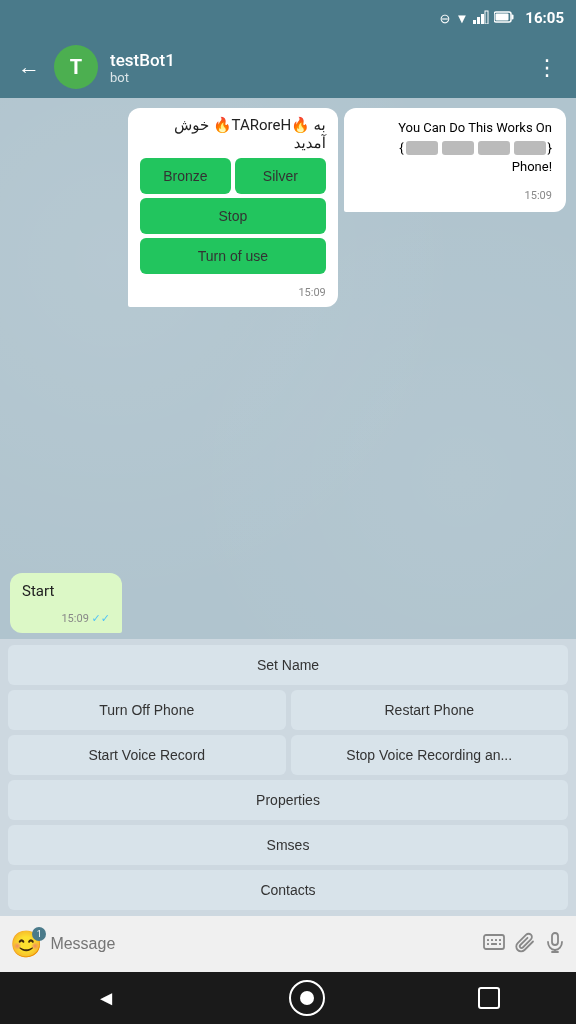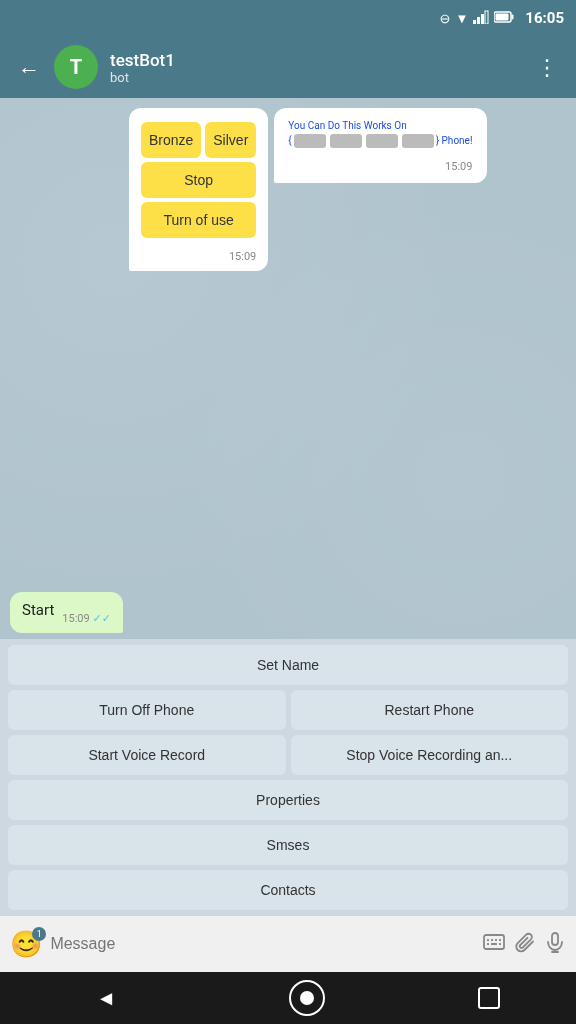--- a/index.html
+++ b/index.html
@@ -159,42 +159,43 @@
       flex-direction: column;
       gap: 4px;
       margin-top: 6px;
     }
     .inline-row {
       display: flex;
       gap: 4px;
     }
     .inline-btn {
       flex: 1;
-      background: #fde047;
+      background: #22c55e;
       border: none;
       border-radius: 6px;
       padding: 10px 8px;
       font-size: 14px;
       color: #333;
       cursor: pointer;
       text-align: center;
     }
 
     
     .msg-works {
       align-self: flex-start;
       background: white;
       border-radius: 12px 12px 12px 2px;
       padding: 10px 14px;
       max-width: 90%;
     }
     .msg-works .msg-text {
-      font-size: 10px;
-      color: #1d4ed8;
+      font-size: 13px;
+      color: #000000;
       line-height: 1.5;
+      text-align: right;
     }
     .redacted {
       display: inline-block;
       background: #bbb;
       border-radius: 3px;
       width: 32px;
       height: 14px;
       vertical-align: middle;
       margin: 0 2px;
     }
@@ -348,20 +349,21 @@
 
   <div class="msg-out">
     <span class="msg-text">Start</span>
     <span class="msg-time">
       <span>15:09</span>
       <span class="msg-tick">✓✓</span>
     </span>
   </div>
 
   <div class="msg-in">
+    <div class="msg-text">به 🔥HeroRAT🔥 خوش آمدید</div>
     <div class="inline-kbd">
       <div class="inline-row">
         <button class="inline-btn">Bronze</button>
         <button class="inline-btn">Silver</button>
       </div>
       <div class="inline-row">
         <button class="inline-btn">Stop</button>
       </div>
       <div class="inline-row">
         <button class="inline-btn">Turn of use</button>

